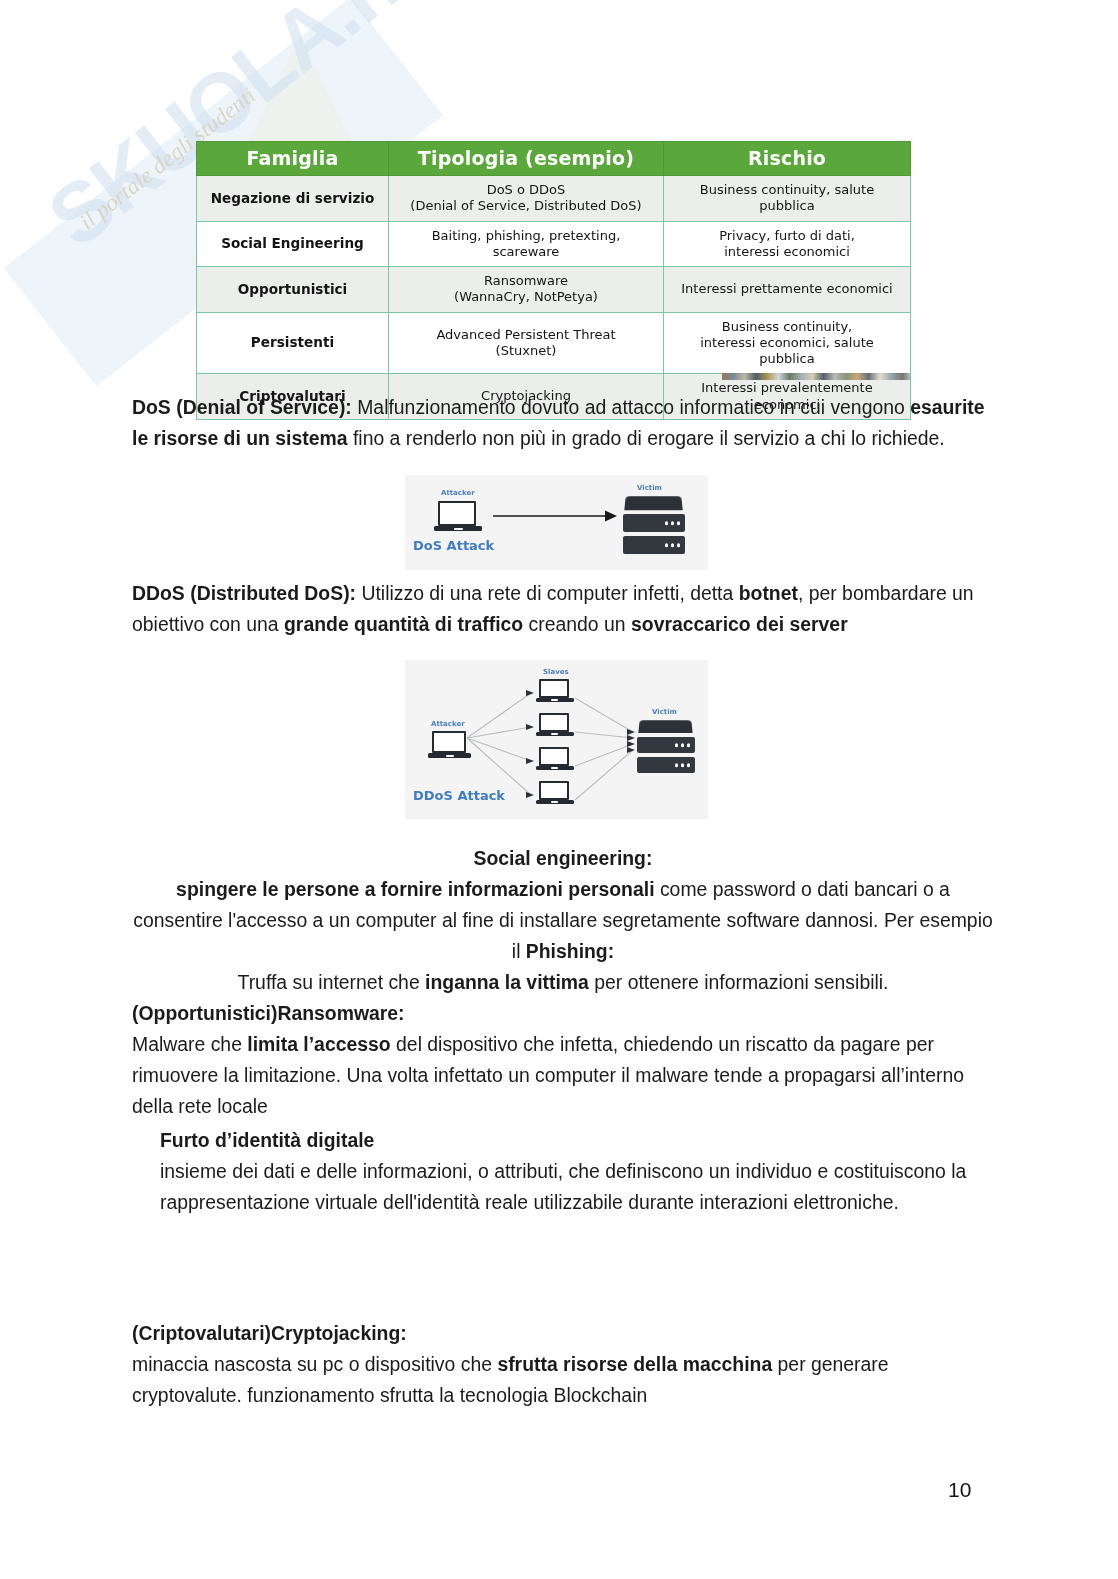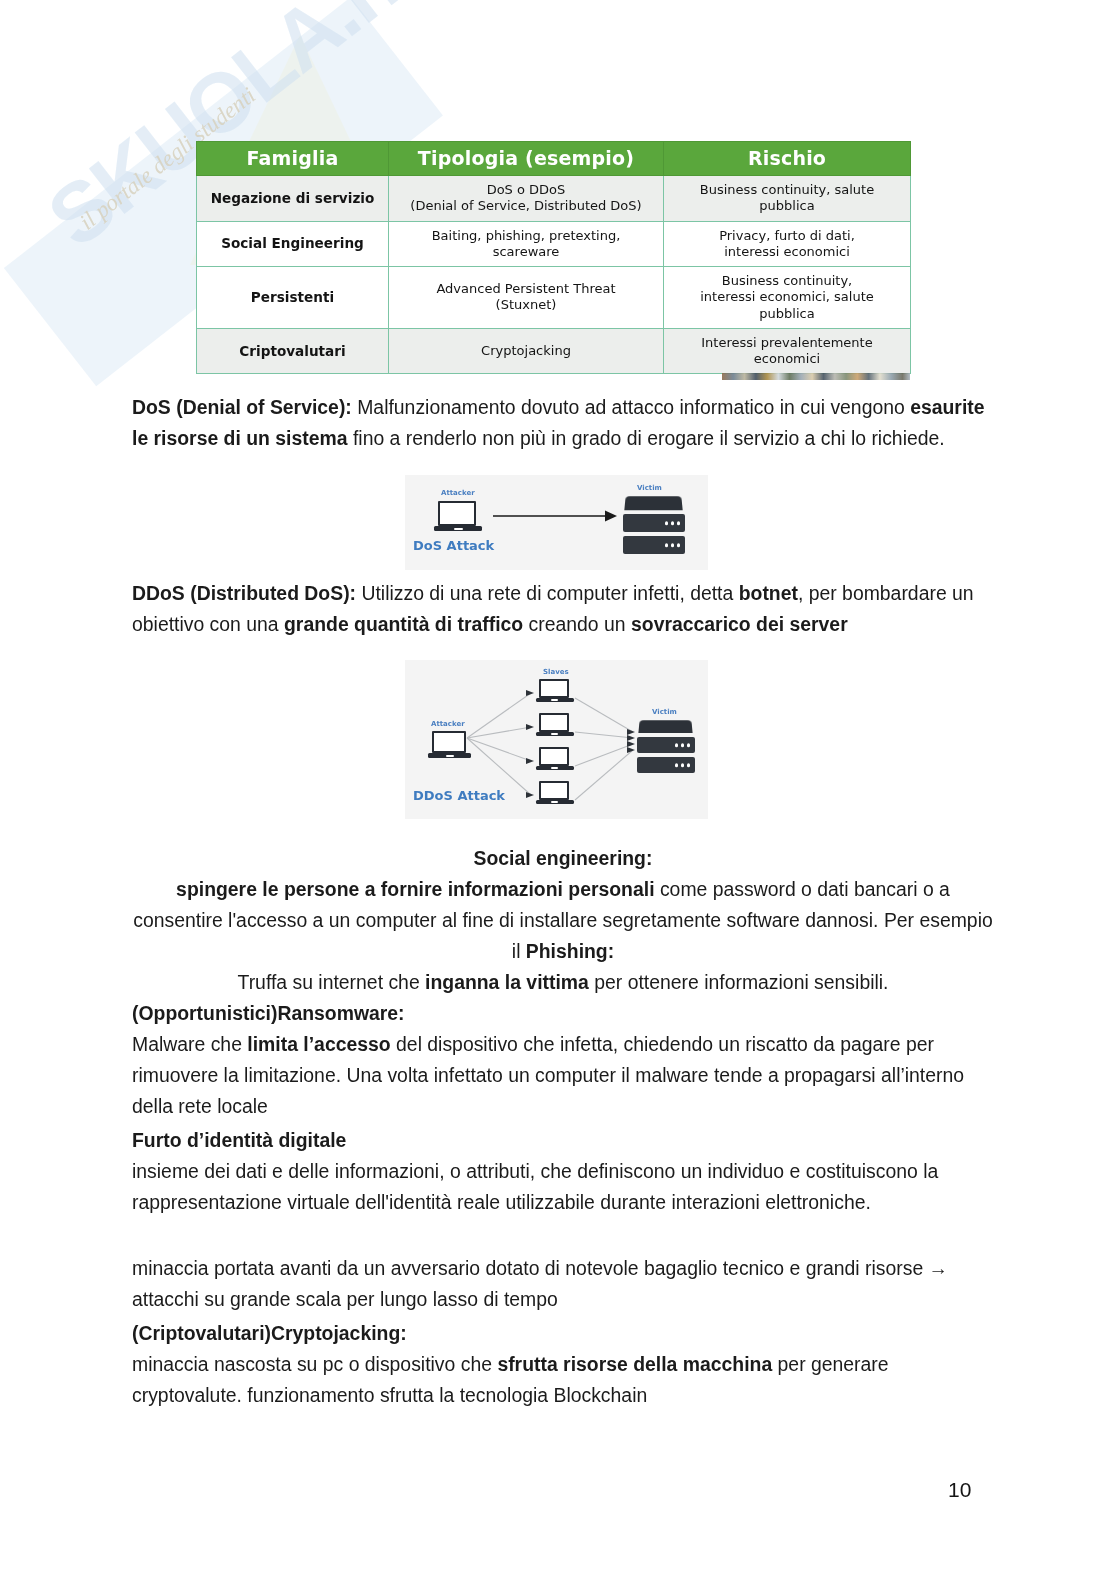--- a/index.html
+++ b/index.html
@@ -279,20 +279,30 @@
       </tr>
       <tr class="even">
         <td class="fam">Social Engineering</td>
         <td>
           <span class="cell-line">Baiting, phishing, pretexting,</span>
           <span class="cell-line">scareware</span>
         </td>
         <td>
           <span class="cell-line">Privacy, furto di dati,</span>
           <span class="cell-line">interessi economici</span>
+        </td>
+      </tr>
+      <tr class="odd">
+        <td class="fam">Opportunistici</td>
+        <td>
+          <span class="cell-line">Ransomware</span>
+          <span class="cell-line">(WannaCry, NotPetya)</span>
+        </td>
+        <td>
+          <span class="cell-line">Interessi prettamente economici</span>
         </td>
       </tr>
       <tr class="even">
         <td class="fam">Persistenti</td>
         <td>
           <span class="cell-line">Advanced Persistent Threat</span>
           <span class="cell-line">(Stuxnet)</span>
         </td>
         <td>
           <span class="cell-line">Business continuity,</span>
@@ -435,28 +445,27 @@
   <b>Social engineering:</b><br>
   <b>spingere le persone a fornire informazioni personali</b><span> come password o dati bancari o a consentire l'accesso a un computer al fine di installare segretamente software dannosi. Per esempio il </span><b>Phishing:</b><br>
   <span>Truffa su internet che </span><b>inganna la vittima</b><span> per ottenere informazioni sensibili.</span>
 </div>
 
 <div class="para" id="para-ransomware" style="top:998px;">
   <b>(Opportunistici)Ransomware:</b><br>
   <span>Malware che </span><b>limita l’accesso</b><span> del dispositivo che infetta, chiedendo un riscatto da pagare per rimuovere la limitazione. Una volta infettato un computer il malware tende a propagarsi all’interno della rete locale</span>
 </div>
 
-<div class="para" id="para-furto" style="top:1125px;">
+<div class="para" id="para-furto" style="top:1125px;margin-left:28px;">
   <b>Furto d’identità digitale</b><br>
   <span>insieme dei dati e delle informazioni, o attributi, che definiscono un individuo e costituiscono la rappresentazione virtuale dell'identità reale utilizzabile durante interazioni elettroniche.</span>
 </div>
 
 <div class="para" id="para-apt" style="top:1222px;">
   <br>
-  <span>minaccia portata avanti da un avversario dotato di notevole bagaglio tecnico e grandi risorse → attacchi su grande scala per lungo lasso di tempo</span>
 </div>
 
 <div class="para" id="para-crypto" style="top:1318px;">
   <b>(Criptovalutari)Cryptojacking:</b><br>
   <span>minaccia nascosta su pc o dispositivo che </span><b>sfrutta risorse della macchina</b><span> per generare cryptovalute. funzionamento sfrutta la tecnologia Blockchain</span>
 </div>
 
 <div id="page-number">10</div>
 
 </body></html>

